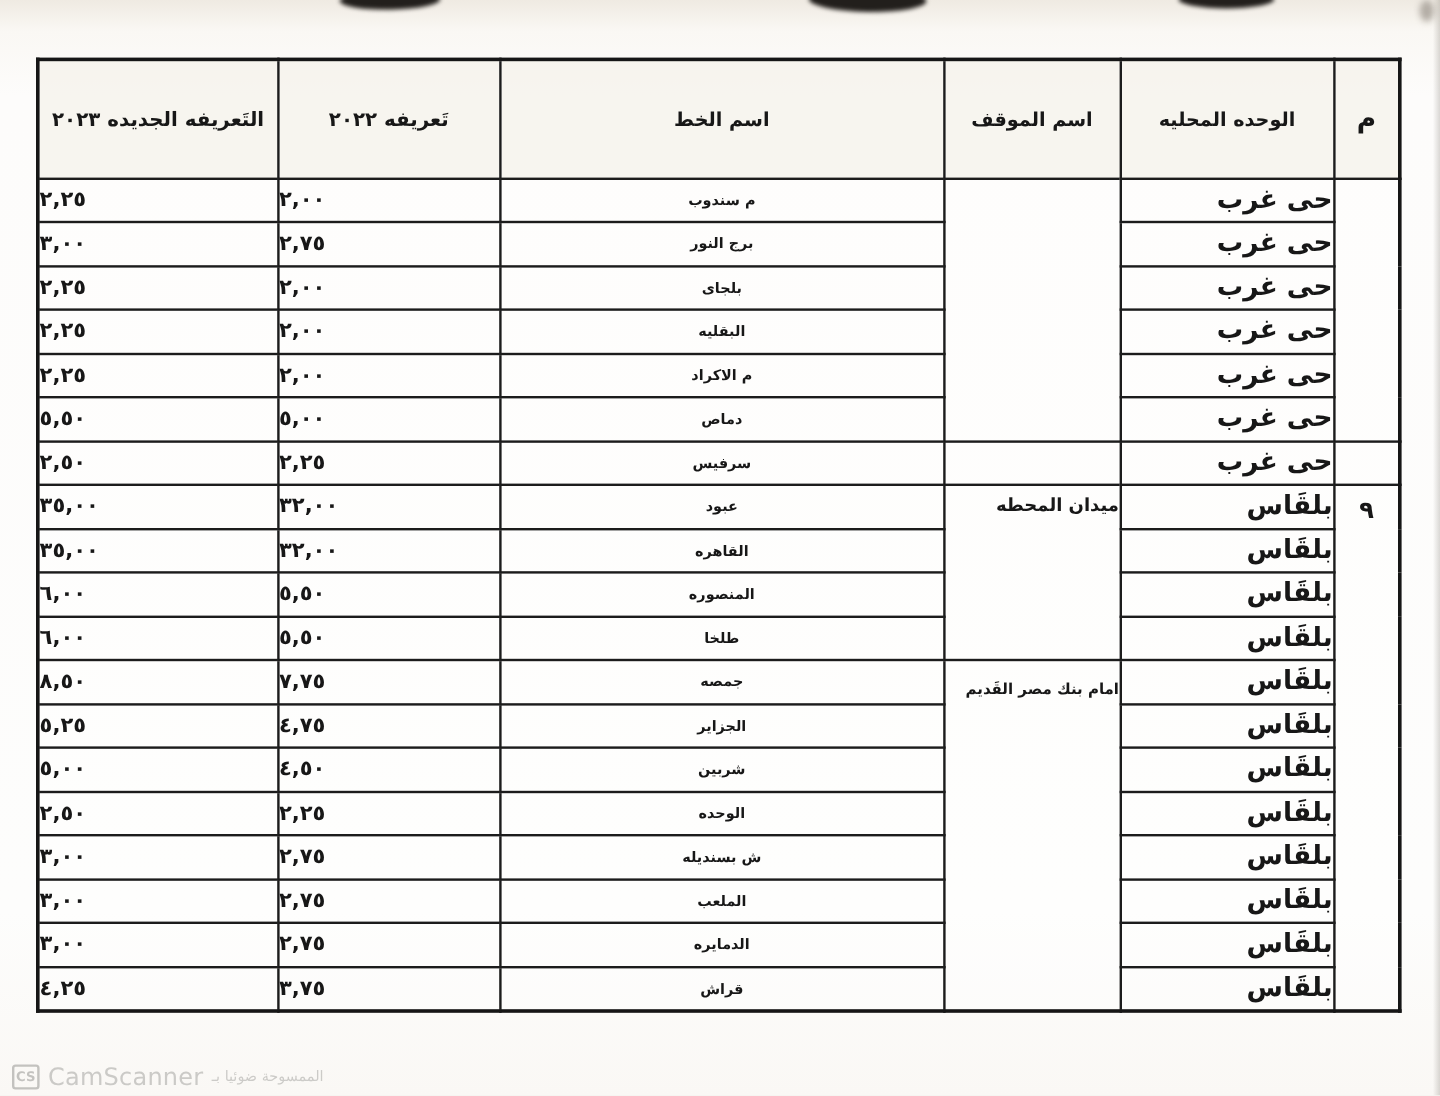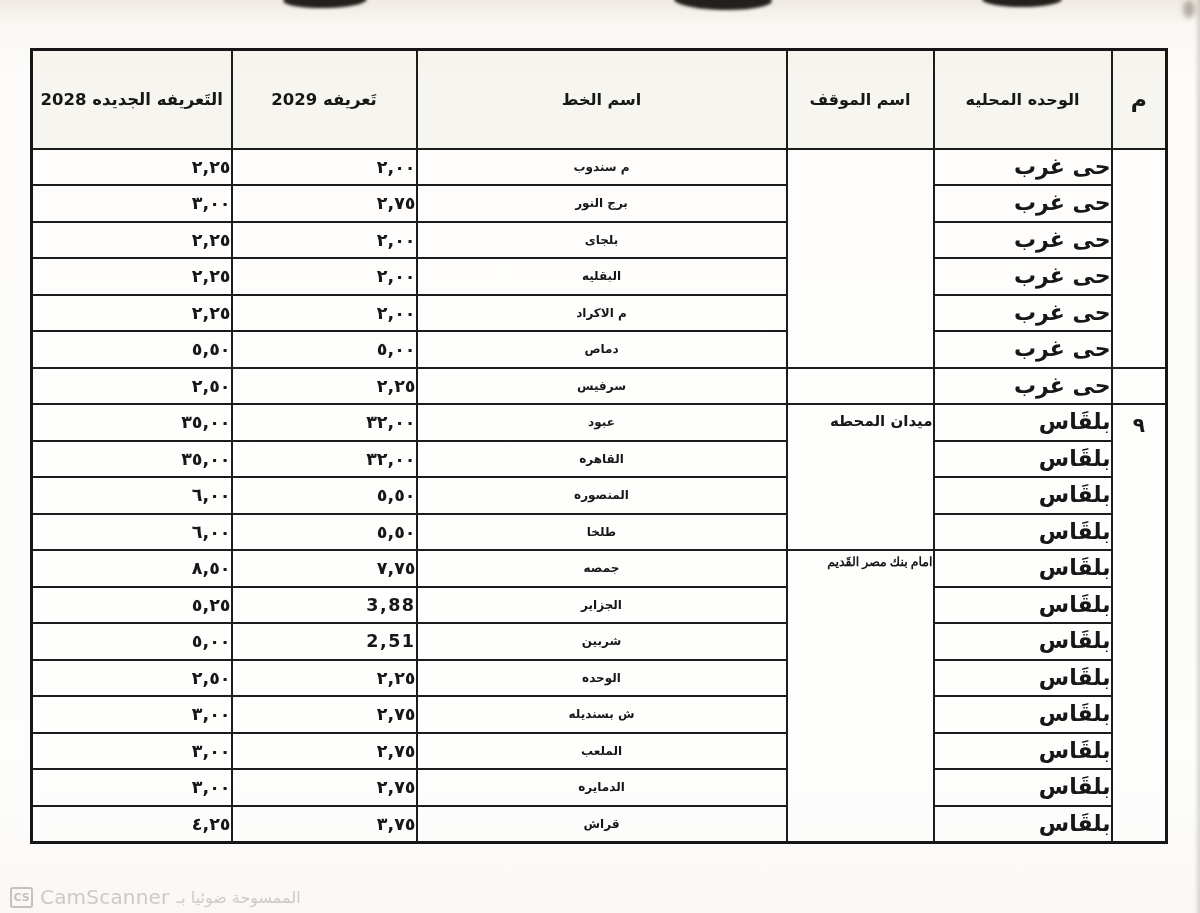--- a/index.html
+++ b/index.html
@@ -45,44 +45,44 @@
 
   tbody tr{height:36.5px;}
   tbody td{background:rgba(255,255,255,0.35);}
 
   td.cell-unit{
     text-align:right;vertical-align:middle;
     font-size:22px;line-height:1;padding-left:2px;white-space:nowrap;
   }
   td.cell-line{text-align:center;vertical-align:middle;font-size:12px;white-space:nowrap;}
   td.cell-val{
-    text-align:right;vertical-align:middle;font-size:17.5px;
+    text-align:left;vertical-align:middle;font-size:17.5px;
     letter-spacing:1.5px;white-space:nowrap;
   }
   td.cell-stop{
     text-align:right;vertical-align:top;padding-top:7px;
     font-size:15px;white-space:nowrap;
   }
-  td.cell-stop.small{font-size:12.5px;padding-top:3px;font-family:Liberation Serif, serif;}
+  td.cell-stop.small{font-size:12.5px;padding-top:15px;}
   td.cell-num{
     text-align:center;vertical-align:top;padding-top:8px;font-size:20px;
   }
 
   .watermark{
     position:absolute;left:10px;top:884px;height:26px;
     display:flex;align-items:center;gap:7px;
     color:#c6c5c2;
   }
   .cs-box{
     width:23px;height:21px;border:2px solid #c3c2bf;border-radius:3px;
     display:flex;align-items:center;justify-content:center;
     font-size:11px;font-weight:bold;color:#c3c2bf;box-sizing:border-box;
   }
   .cs-name{font-size:20px;color:#cbcac7;letter-spacing:0.2px;}
-  .cs-ar{font-size:16px;color:#cccbc8;direction:rtl;}
+  .cs-ar{font-size:12px;color:#cccbc8;direction:rtl;}
 </style>
 </head>
 <body>
 
 <div class="page">
   <div class="artifact a1"></div>
   <div class="artifact a2"></div>
   <div class="artifact a3"></div>
   <div class="artifact a4"></div>
   <div class="edge-shadow"></div>
@@ -95,22 +95,22 @@
       <col class="c-line">
         <col class="c-t22">
         <col class="c-t23">
     </colgroup>
     <thead>
       <tr>
         <th class="h-num">م</th>
         <th class="h-unit">الوحده المحليه</th>
         <th class="h-stop">اسم الموقف</th>
         <th class="h-line">اسم الخط</th>
-        <th class="h-t22">تَعريفه 2029</th>
-        <th class="h-t23">التَعريفه الجديده 2028</th>
+        <th class="h-t22">تَعريفه ٢٠٢٢</th>
+        <th class="h-t23">التَعريفه الجديده ٢٠٢٣</th>
       </tr>
     </thead>
     <tbody>
         <tr>
           <td class="cell-num" rowspan="6"></td>
           <td class="cell-unit">حى غرب</td>
           <td class="cell-stop" rowspan="6"></td>
           <td class="cell-line">م سندوب</td>
           <td class="cell-val">٢,٠٠</td>
           <td class="cell-val">٢,٢٥</td>
@@ -182,27 +182,27 @@
         <tr>
           <td class="cell-unit">بلقَاس</td>
           <td class="cell-stop small" rowspan="8">امام بنك مصر القَديم</td>
           <td class="cell-line">جمصه</td>
           <td class="cell-val">٧,٧٥</td>
           <td class="cell-val">٨,٥٠</td>
         </tr>
         <tr>
           <td class="cell-unit">بلقَاس</td>
           <td class="cell-line">الجزاير</td>
-          <td class="cell-val">3,88</td>
+          <td class="cell-val">٤,٧٥</td>
           <td class="cell-val">٥,٢٥</td>
         </tr>
         <tr>
           <td class="cell-unit">بلقَاس</td>
           <td class="cell-line">شربين</td>
-          <td class="cell-val">2,51</td>
+          <td class="cell-val">٤,٥٠</td>
           <td class="cell-val">٥,٠٠</td>
         </tr>
         <tr>
           <td class="cell-unit">بلقَاس</td>
           <td class="cell-line">الوحده</td>
           <td class="cell-val">٢,٢٥</td>
           <td class="cell-val">٢,٥٠</td>
         </tr>
         <tr>
           <td class="cell-unit">بلقَاس</td>

